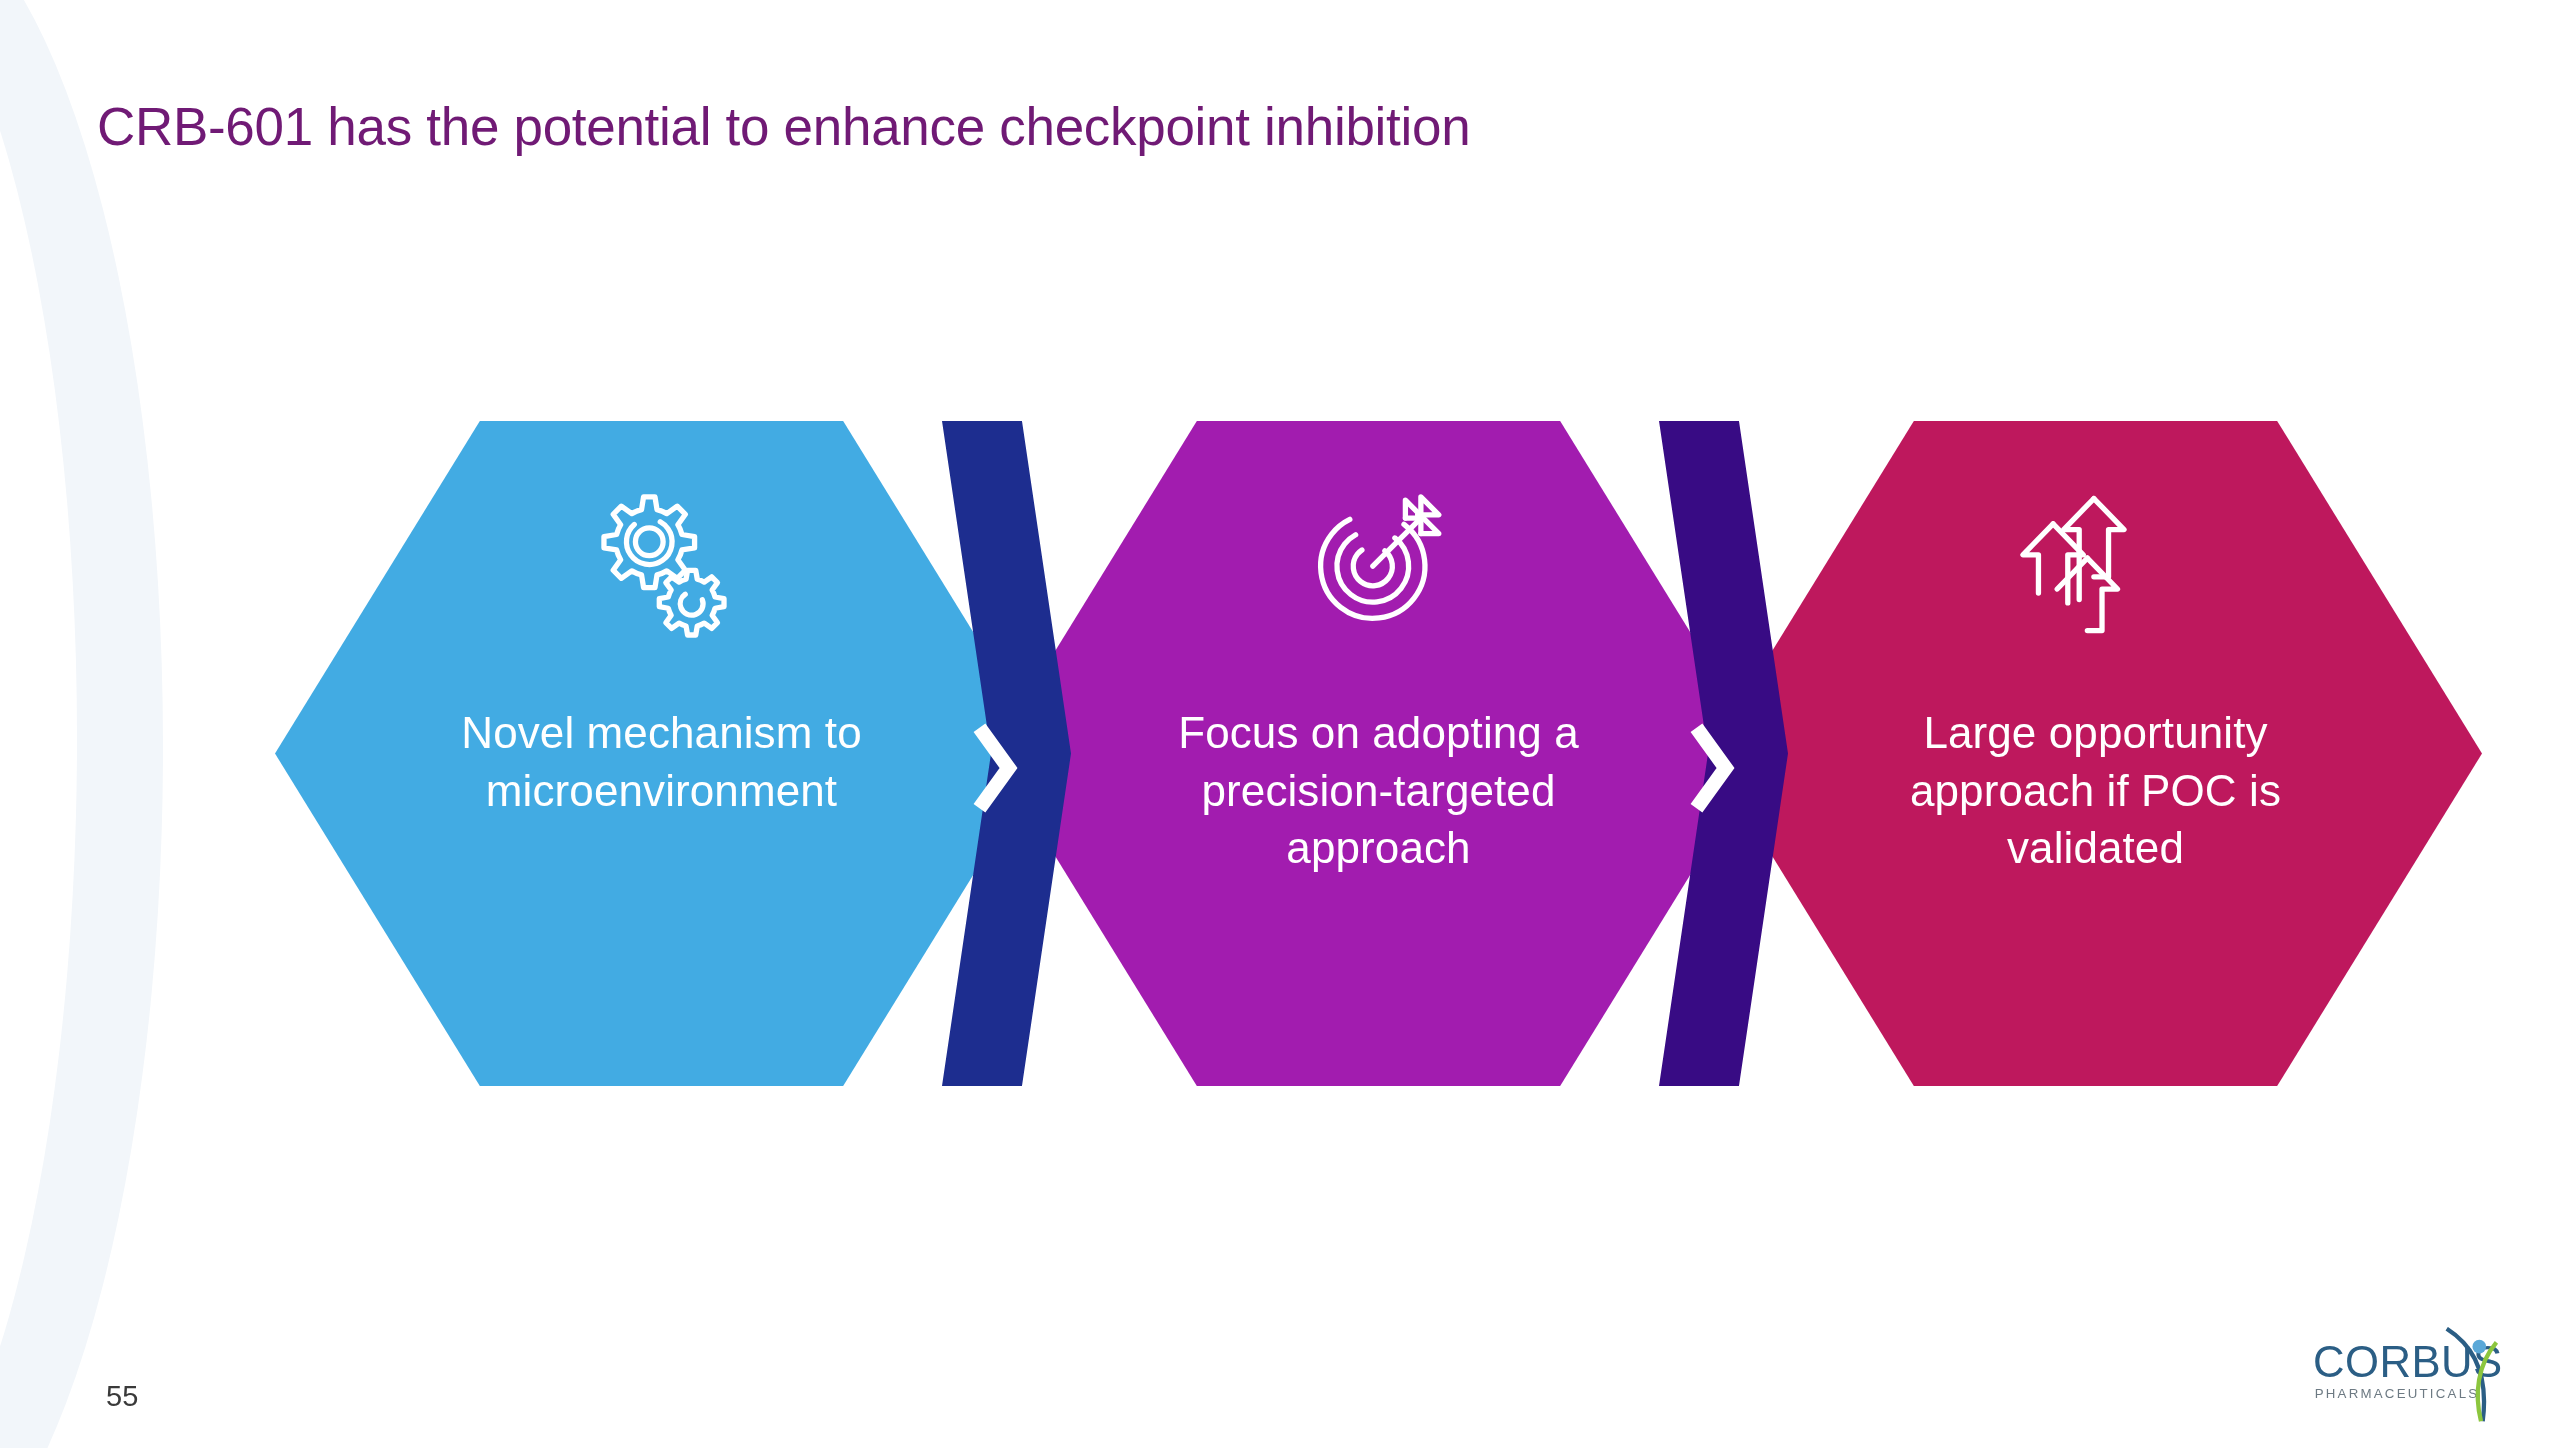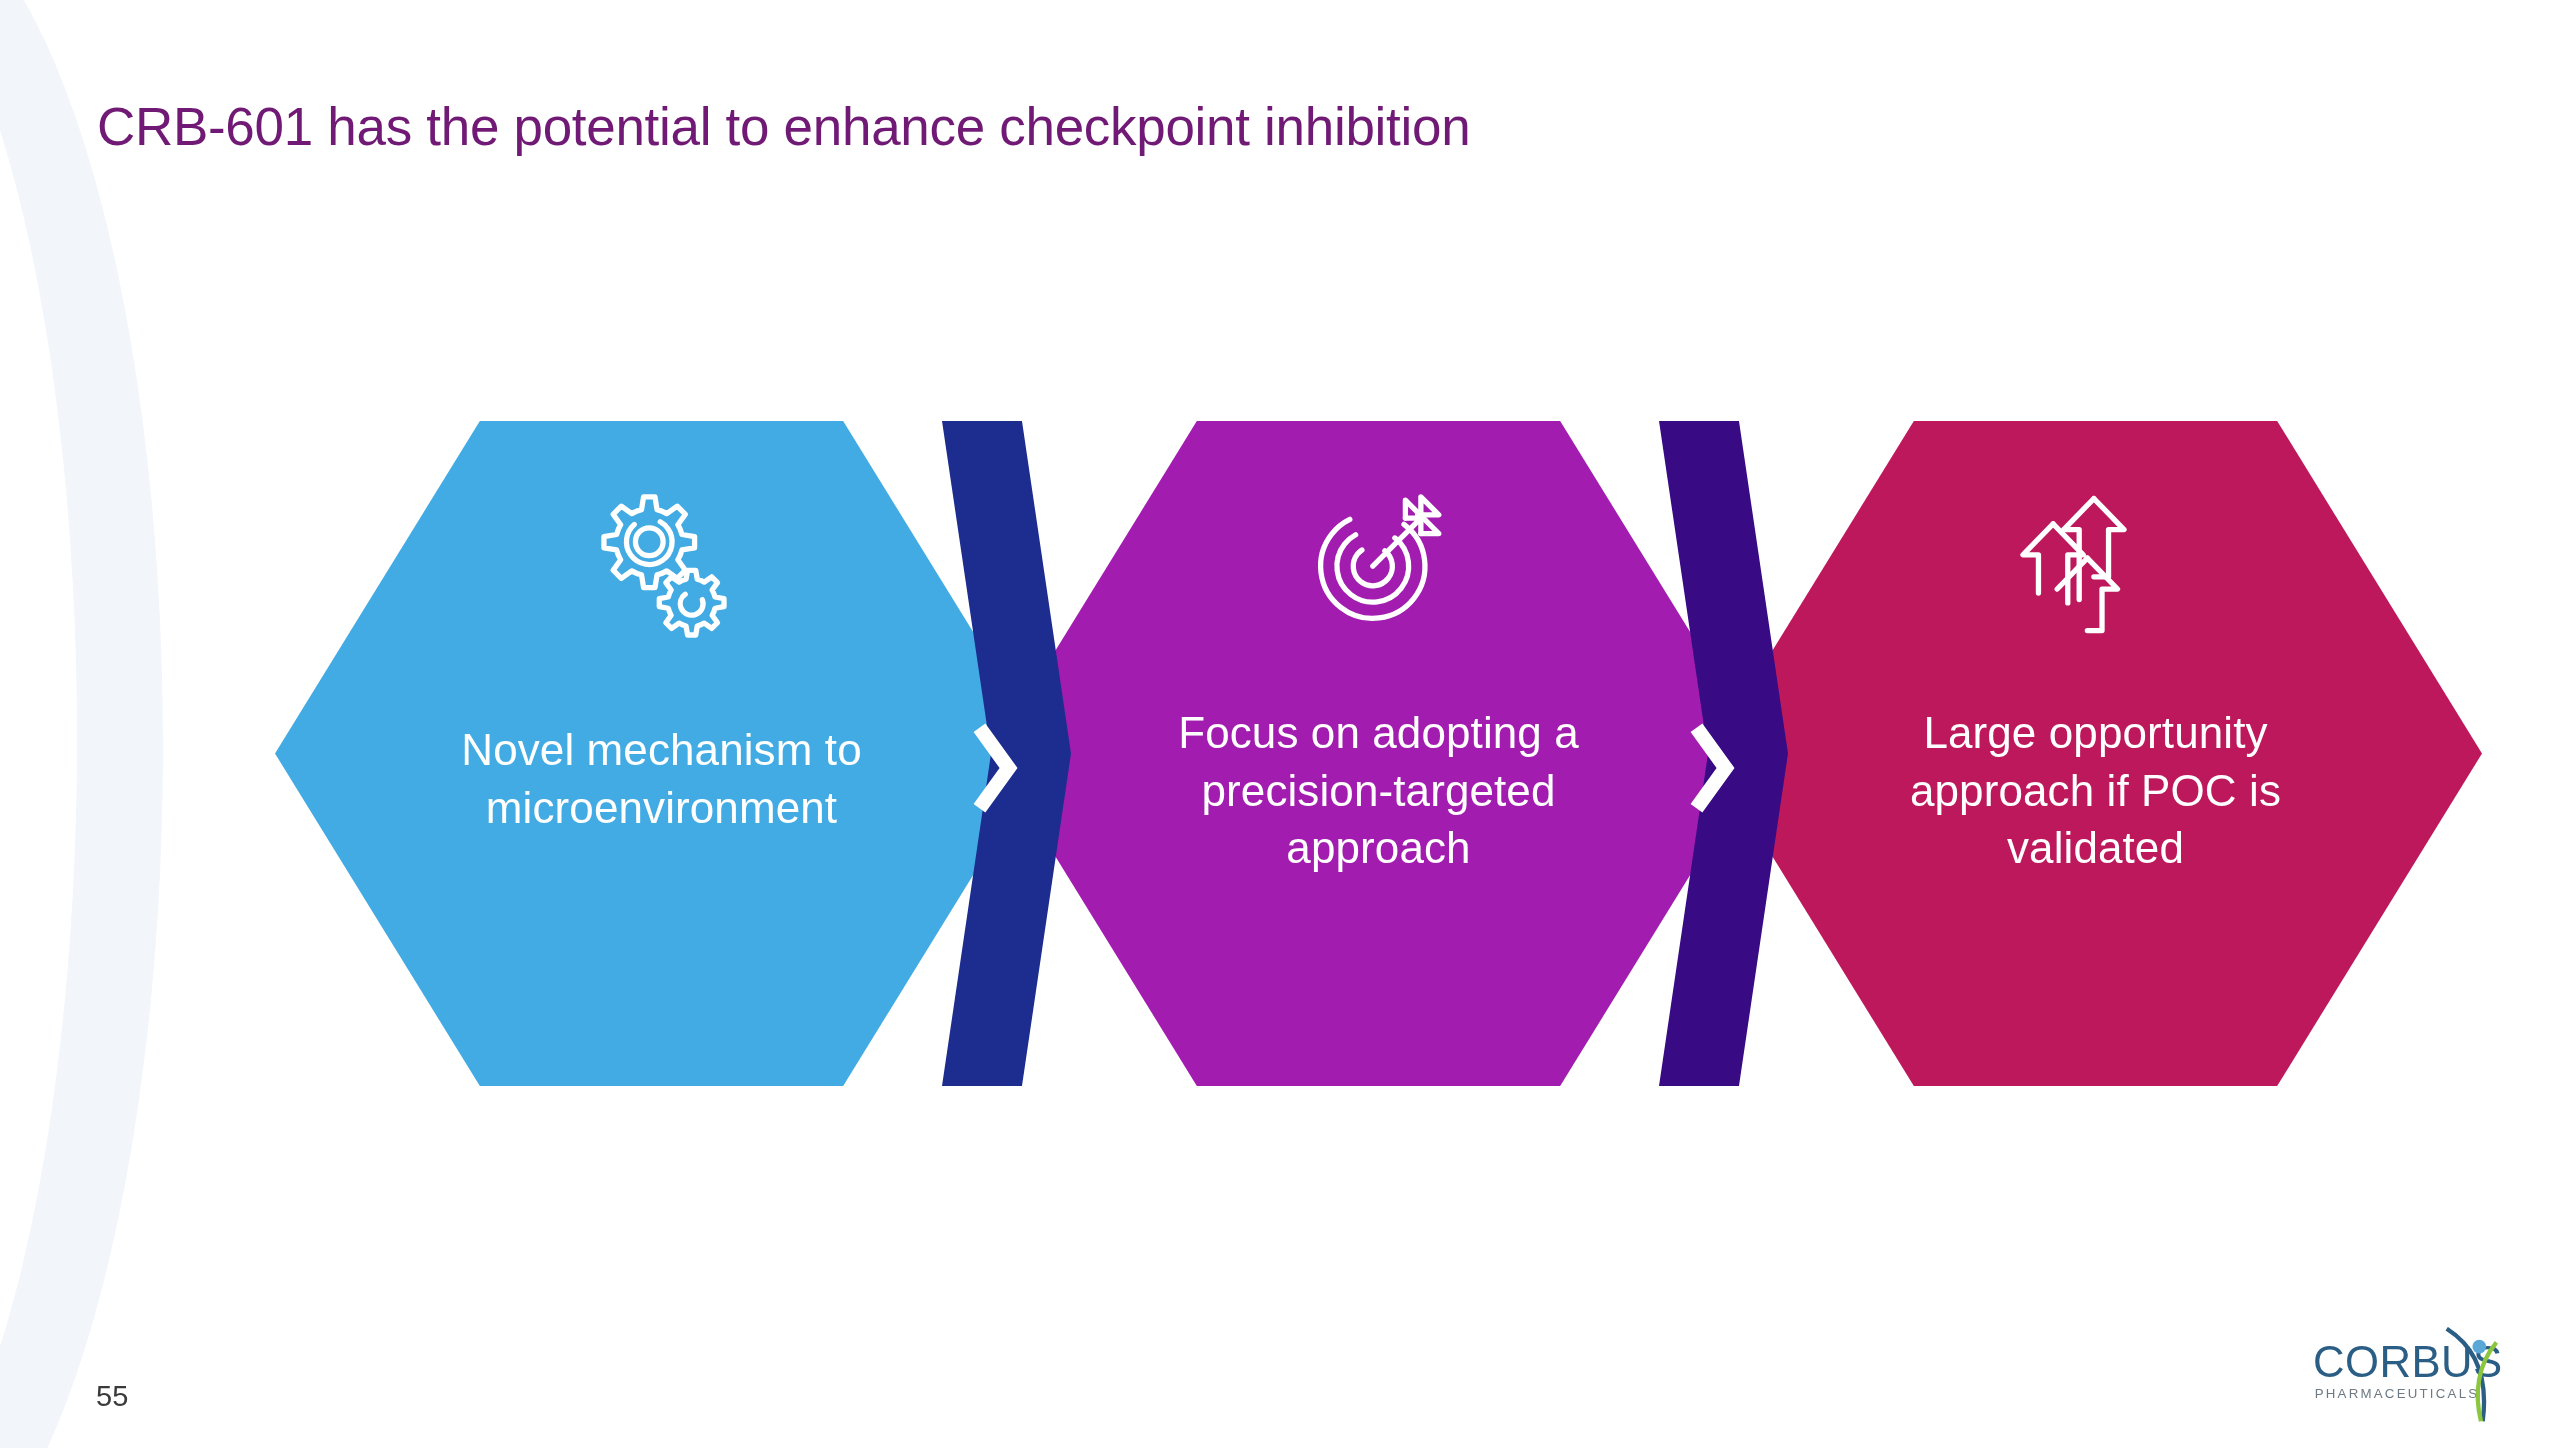--- a/index.html
+++ b/index.html
@@ -66,21 +66,21 @@
     position: absolute;
     top: 0;
     width: 773px;
     height: 665px;
     -webkit-clip-path: polygon(26.5% 0%, 73.5% 0%, 100% 50%, 73.5% 100%, 26.5% 100%, 0% 50%);
     clip-path: polygon(26.5% 0%, 73.5% 0%, 100% 50%, 73.5% 100%, 26.5% 100%, 0% 50%);
     display: flex;
     flex-direction: column;
     align-items: center;
   }
-  .hex-1 { left: 275px;  background: #42abe3; z-index: 5; gap: 17px; }
+  .hex-1 { left: 275px;  background: #42abe3; z-index: 5; }
   .hex-2 { left: 992px; background: #a21caf; z-index: 4; }
   .hex-3 { left: 1709px; background: #be185d; z-index: 3; }
 
   
   .hex-shadow {
     position: absolute;
     top: 0;
     width: 129px;
     height: 665px;
     z-index: 6;
@@ -113,21 +113,21 @@
     z-index: 9;
     width: 48px;
     height: 94px;
   }
   .chev-1 { left: 970px; top: 721px; }
   .chev-2 { left: 1687px; top: 721px; }
 
   
   .page-number {
     position: absolute;
-    left: 96px;
+    left: 106px;
     bottom: 36px;
     font-size: 29px;
     color: #3a3a3a;
   }
 
   
   .logo {
     position: absolute;
     right: 63px;
     bottom: 26px;

